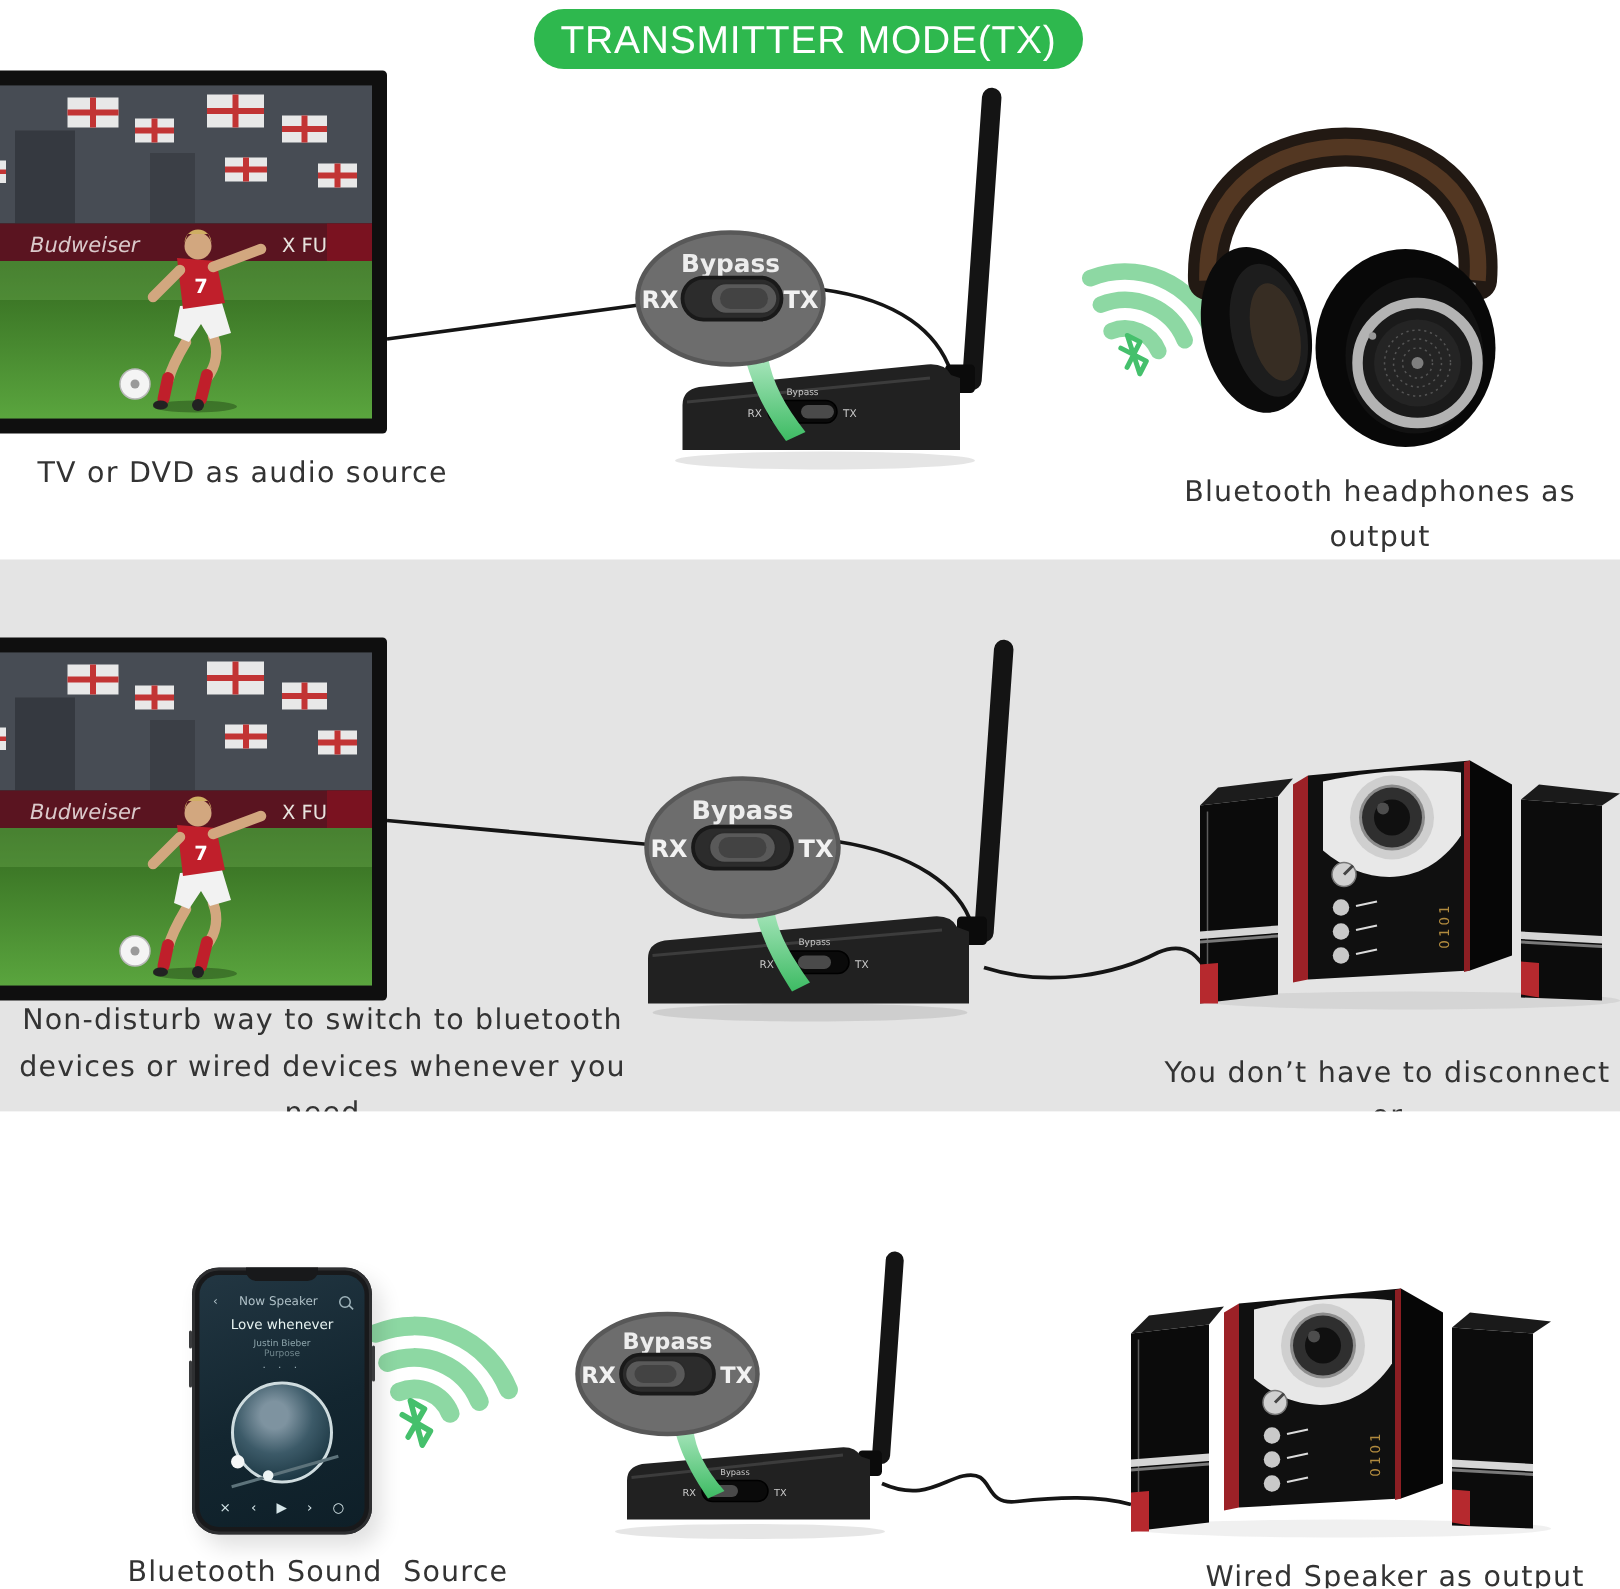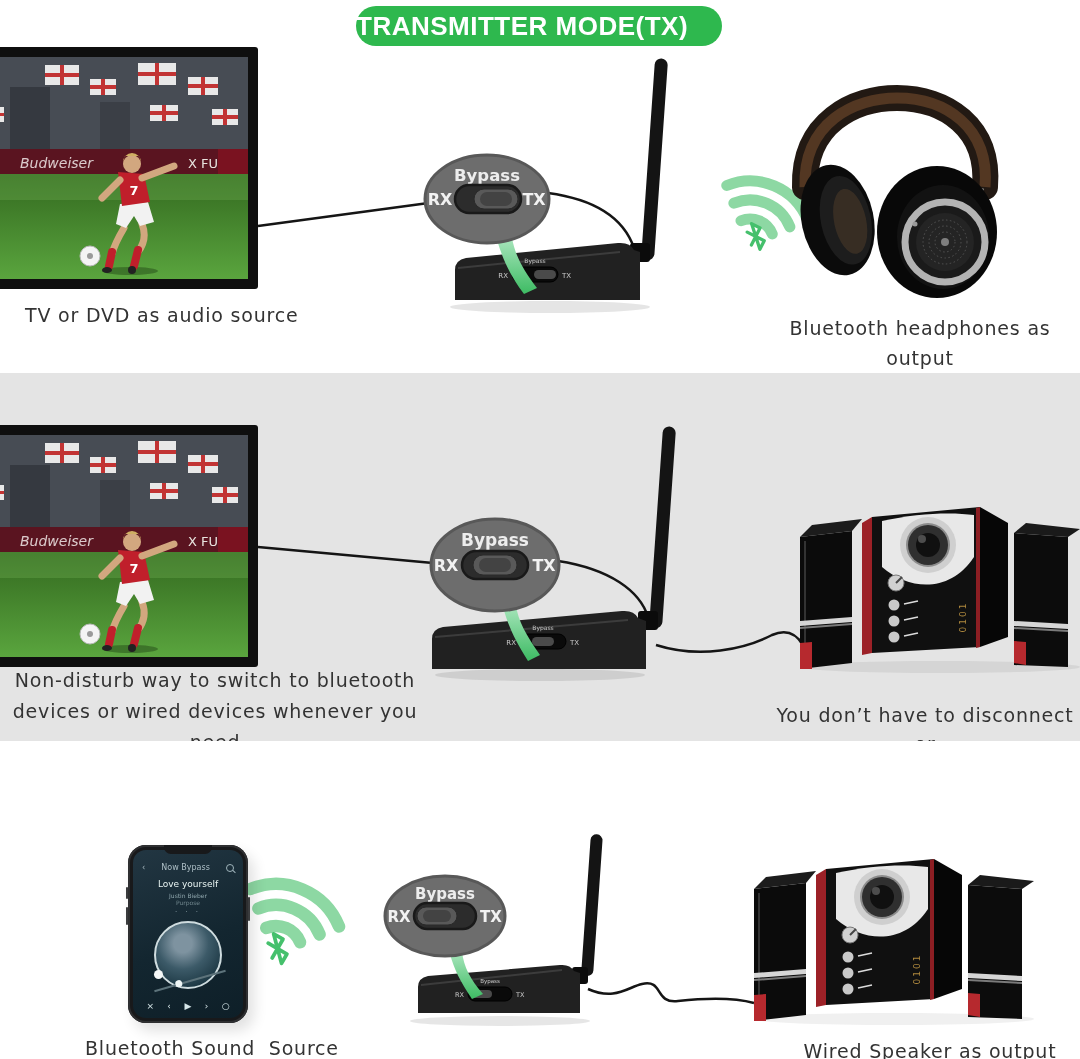--- a/index.html
+++ b/index.html
@@ -4,22 +4,22 @@
 <style>
   html,body{margin:0;padding:0;background:#fff;}
   .root{position:relative;width:1080px;height:1059px;background:#fff;overflow:hidden;
         font-family:"DejaVu Sans",sans-serif;}
   .sec{position:absolute;left:0;width:1080px;}
   #sec-tx{top:0;height:373px;background:#ffffff;}
   #sec-bypass{top:373px;height:368px;background:#e4e4e4;border-bottom:3px solid #f1f1f1;}
   #sec-rx{top:741px;height:318px;background:#ffffff;}
   .scene{position:absolute;left:0;top:0;}
   svg text{font-family:"DejaVu Sans",sans-serif;}
-  .banner{position:absolute;background:#2eb84e;color:#ffffff;font-weight:bold;font-size:26px;
-          font-family:"Liberation Sans",sans-serif;text-align:left;border-radius:22px;
+  .banner{position:absolute;background:#2eb84e;color:#ffffff;font-weight:normal;font-size:26px;
+          font-family:"Liberation Sans",sans-serif;text-align:center;border-radius:22px;
           letter-spacing:.5px;white-space:nowrap;}
   .cap{position:absolute;font-size:19px;color:#333;letter-spacing:.8px;line-height:30px;}
   .cap.center{text-align:center;}
   .cap.pre{white-space:pre;}
   
   .phone{position:absolute;left:128px;top:104px;width:120px;height:178px;background:#18191b;
          border-radius:18px;box-shadow:inset 0 0 0 2px #2e2f31,6px 8px 14px rgba(0,0,0,.12);}
   .pbtn{position:absolute;background:#3a3b3d;border-radius:2px;}
   .pbtn.l1{left:-2px;top:42px;width:2px;height:12px;}
   .pbtn.l2{left:-2px;top:62px;width:2px;height:18px;}
@@ -456,24 +456,24 @@
       </g>
     </svg>
 
     <div class="phone">
       <div class="pbtn l1"></div>
       <div class="pbtn l2"></div>
       <div class="pbtn r1"></div>
       <div class="pscreen">
         <div class="phead">
           <span>‹</span>
-          <span>Now Bypass</span>
+          <span>Now Speaker</span>
           <span class="mag"></span>
         </div>
-        <div class="psong">Love yourself</div>
+        <div class="psong">Love whenever</div>
         <div class="partist">Justin Bieber</div>
         <div class="palbumname">Purpose</div>
         <div class="pdots">· · ·</div>
         <div class="palbum">
           <div class="knob"></div>
         </div>
         <div class="pslider"></div>
         <div class="pctrl">
           <span>×</span>
           <span>‹</span>

